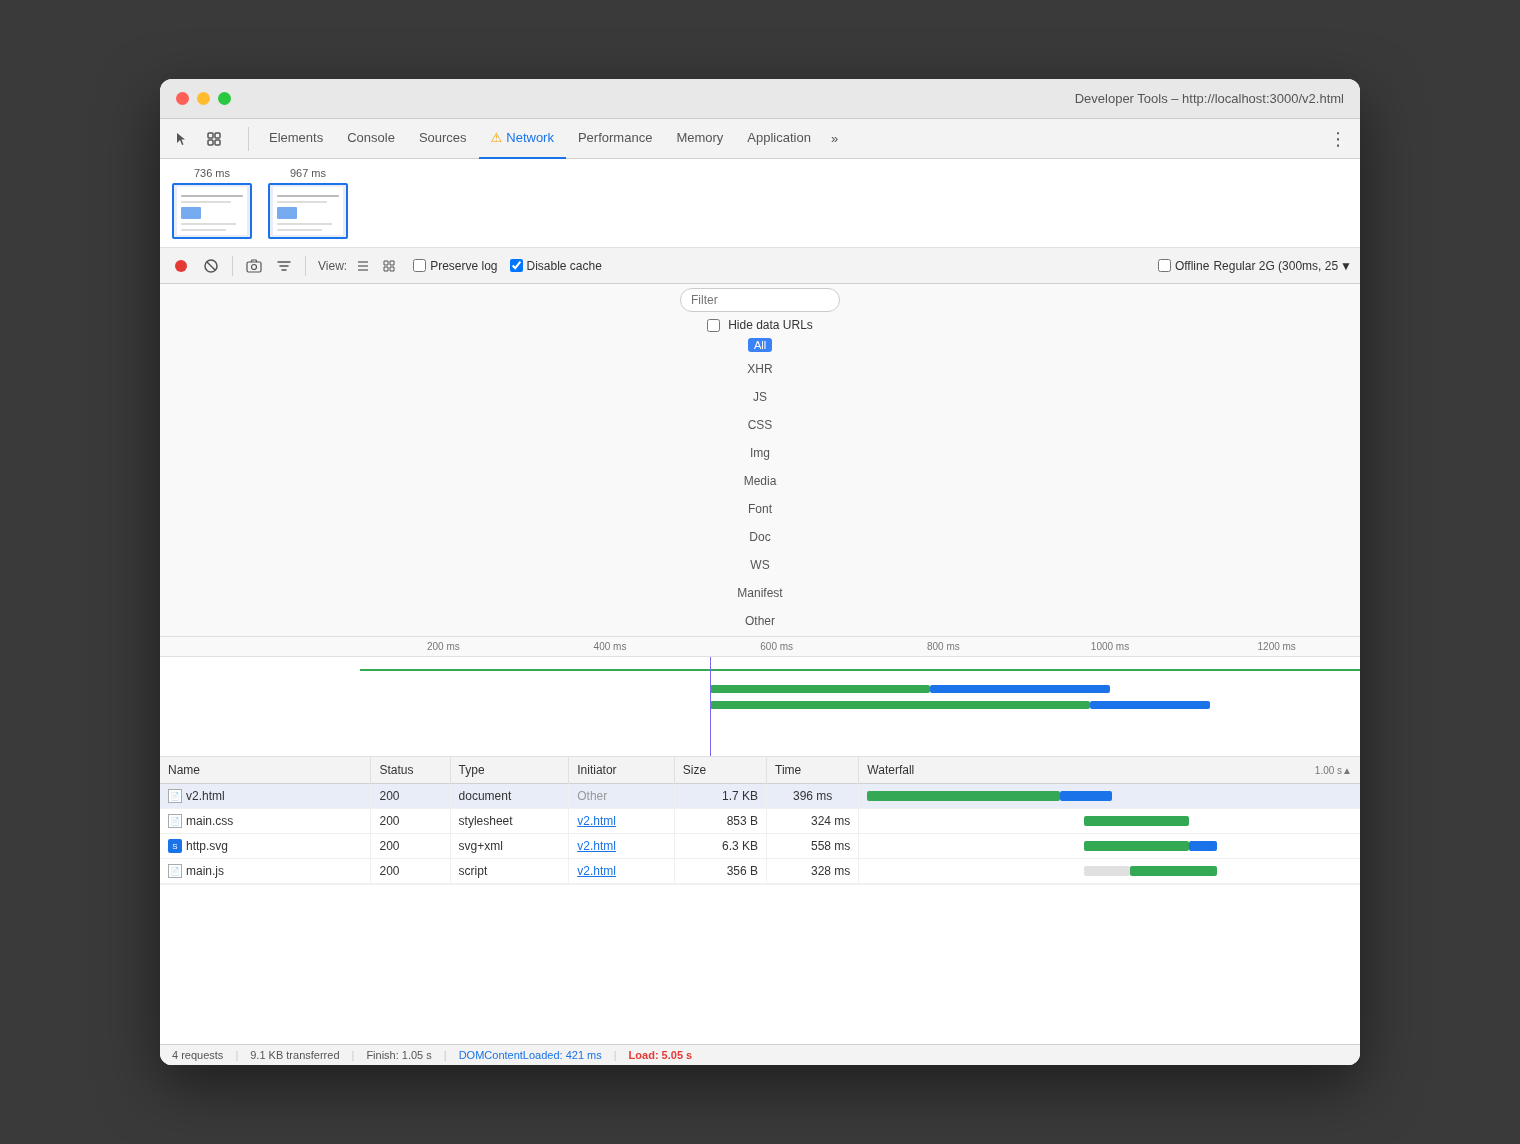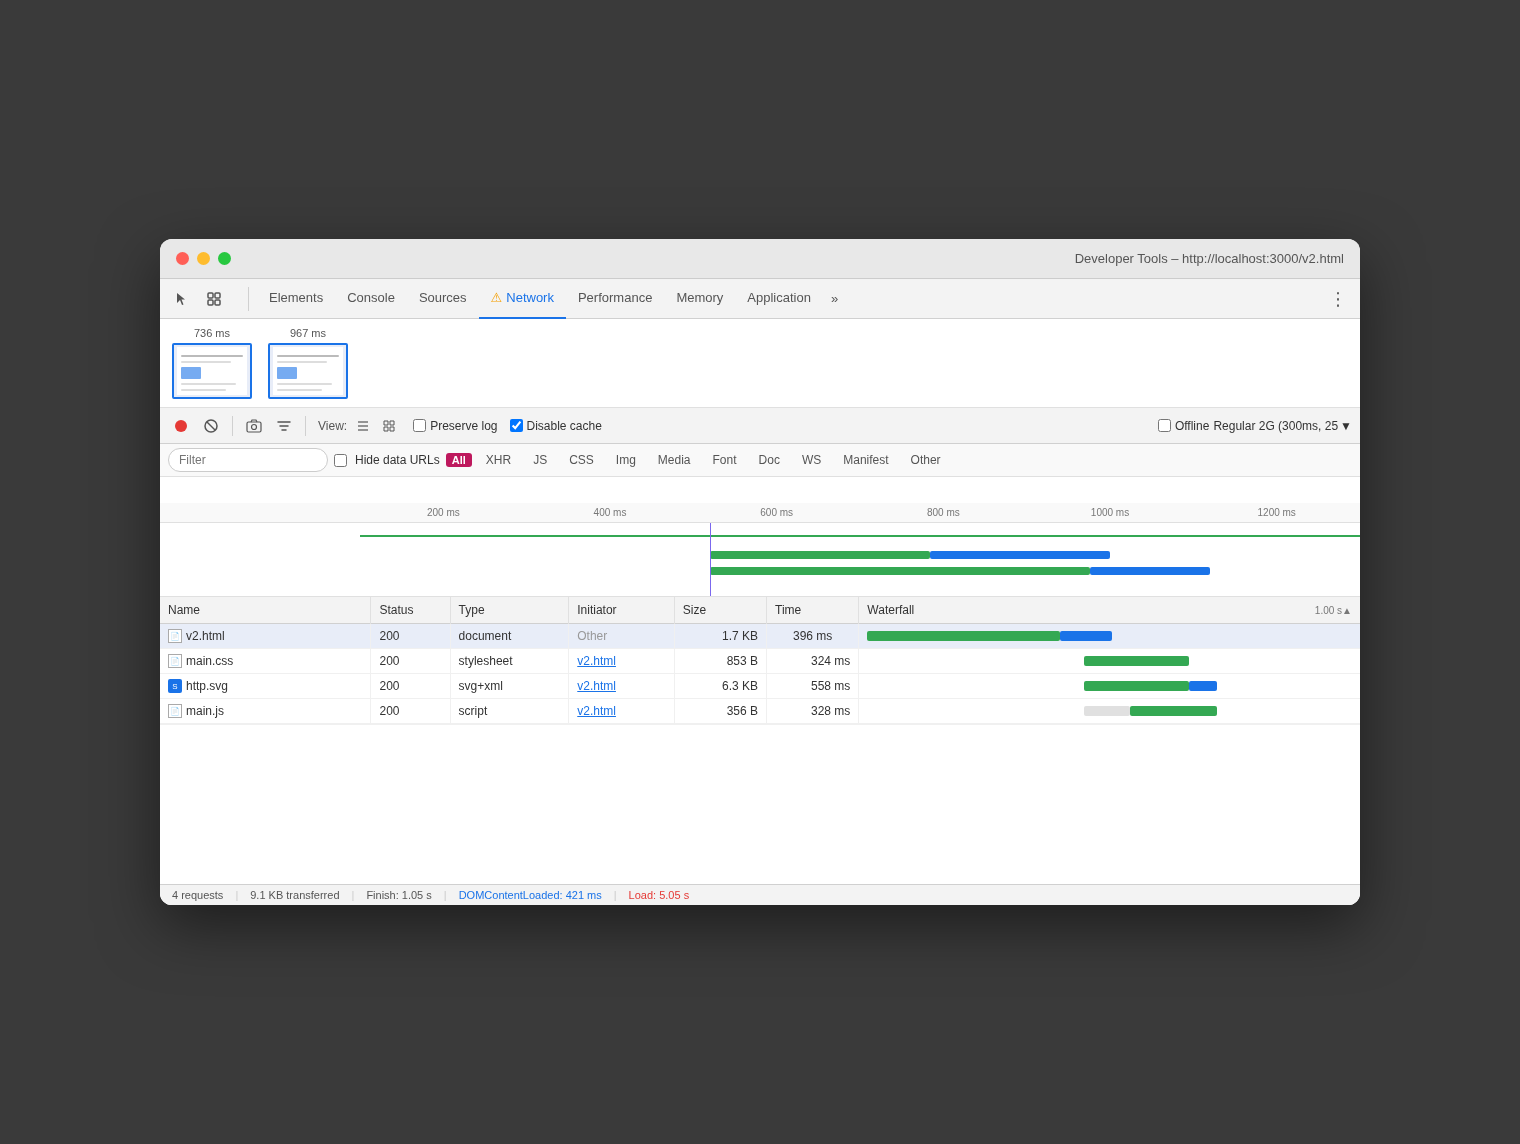--- a/index.html
+++ b/index.html
@@ -250,20 +250,21 @@
     }
 
     
     .filter-bar {
       background: #f9f9f9;
       border-bottom: 1px solid #e0e0e0;
       padding: 4px 8px;
       display: flex;
       align-items: center;
       gap: 6px;
+      flex-direction: column;
     }
     .filter-input {
       width: 160px;
       height: 24px;
       border: 1px solid #ccc;
       border-radius: 12px;
       padding: 0 10px;
       font-size: 12px;
       background: #fff;
       outline: none;
@@ -271,26 +272,26 @@
     .filter-checkbox-group {
       display: flex;
       align-items: flex-end;
       gap: 8px;
     }
     .filter-checkbox-group label {
       font-size: 12px;
       color: #333;
     }
     .filter-badge {
-      background: #be185d;
+      background: #3b82f6;
       color: #fff;
       border-radius: 3px;
       padding: 1px 6px;
       font-size: 11px;
-      font-weight: bold;
+      font-weight: normal;
     }
     .filter-type-btn {
       padding: 1px 8px;
       border: none;
       background: transparent;
       font-size: 12px;
       color: #555;
       cursor: pointer;
       border-radius: 3px;
       height: 22px;
@@ -304,21 +305,20 @@
       position: relative;
       overflow: hidden;
     }
     .timeline-ruler {
       display: flex;
       border-bottom: 1px solid #e0e0e0;
       padding: 0 0 0 200px;
       height: 20px;
       align-items: center;
       background: #f9f9f9;
-      margin-top: 26px;
     }
     .timeline-ruler-tick {
       flex: 1;
       font-size: 10px;
       color: #777;
       text-align: center;
     }
     .timeline-chart {
       height: 100px;
       position: relative;
@@ -446,21 +446,21 @@
       font-size: 11px;
       color: #555;
       display: flex;
       align-items: center;
       gap: 12px;
     }
     .status-bar-sep {
       color: #ccc;
     }
     .status-dom { color: #1a73e8; font-weight: 500; }
-    .status-load { color: #e53935; font-weight: 400; }
+    .status-load { color: #e53935; font-weight: 700; }
 
     .table-container {
       max-height: 300px;
       overflow-y: auto;
     }
 
     
     ::-webkit-scrollbar { width: 8px; height: 8px; }
     ::-webkit-scrollbar-track { background: #f0f0f0; }
     ::-webkit-scrollbar-thumb { background: #ccc; border-radius: 4px; }

